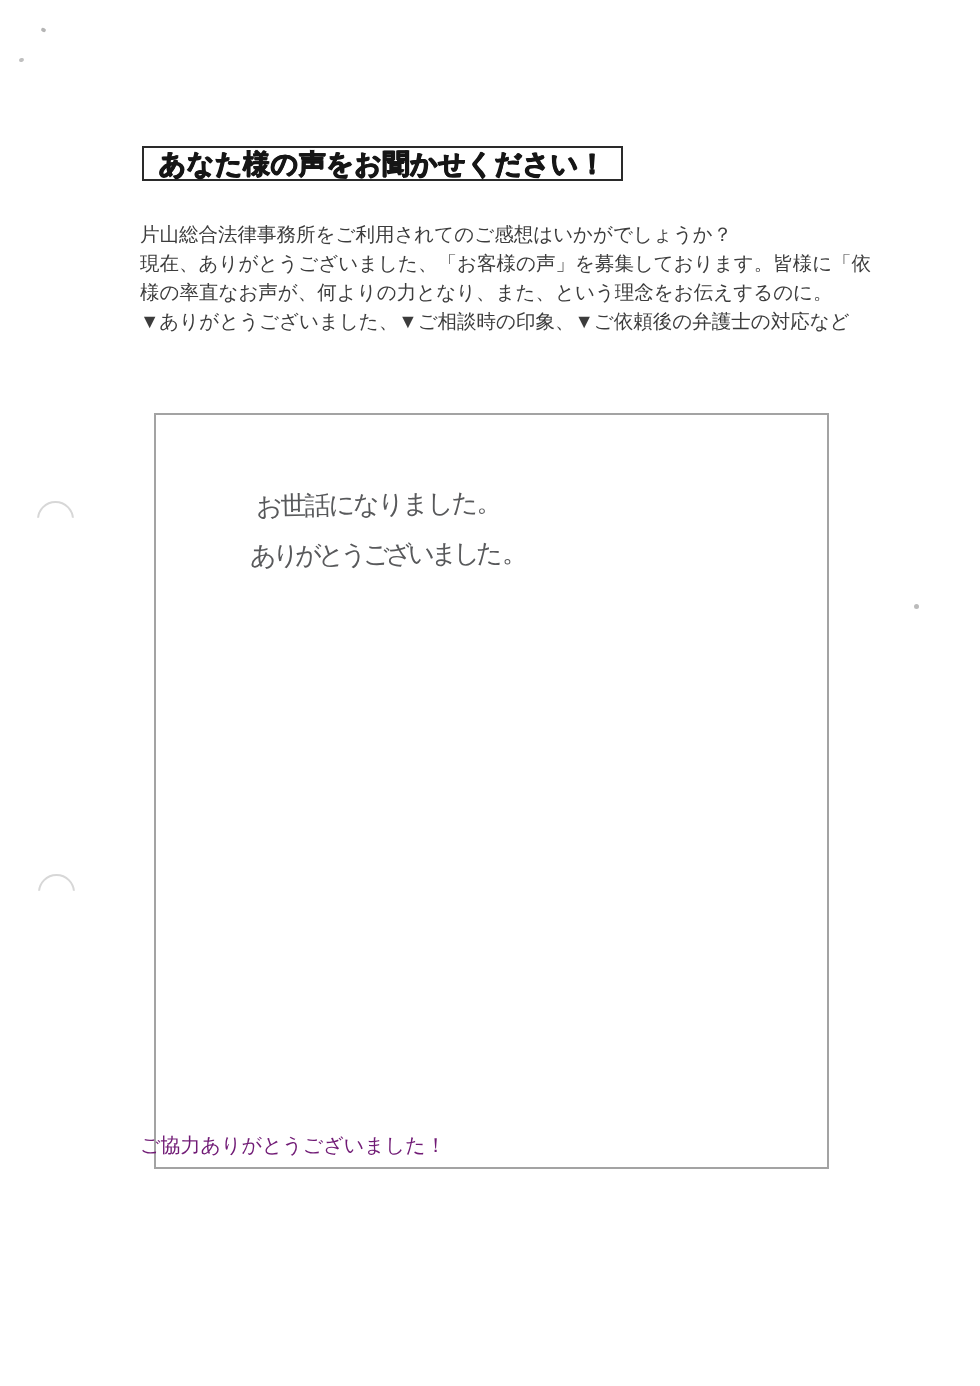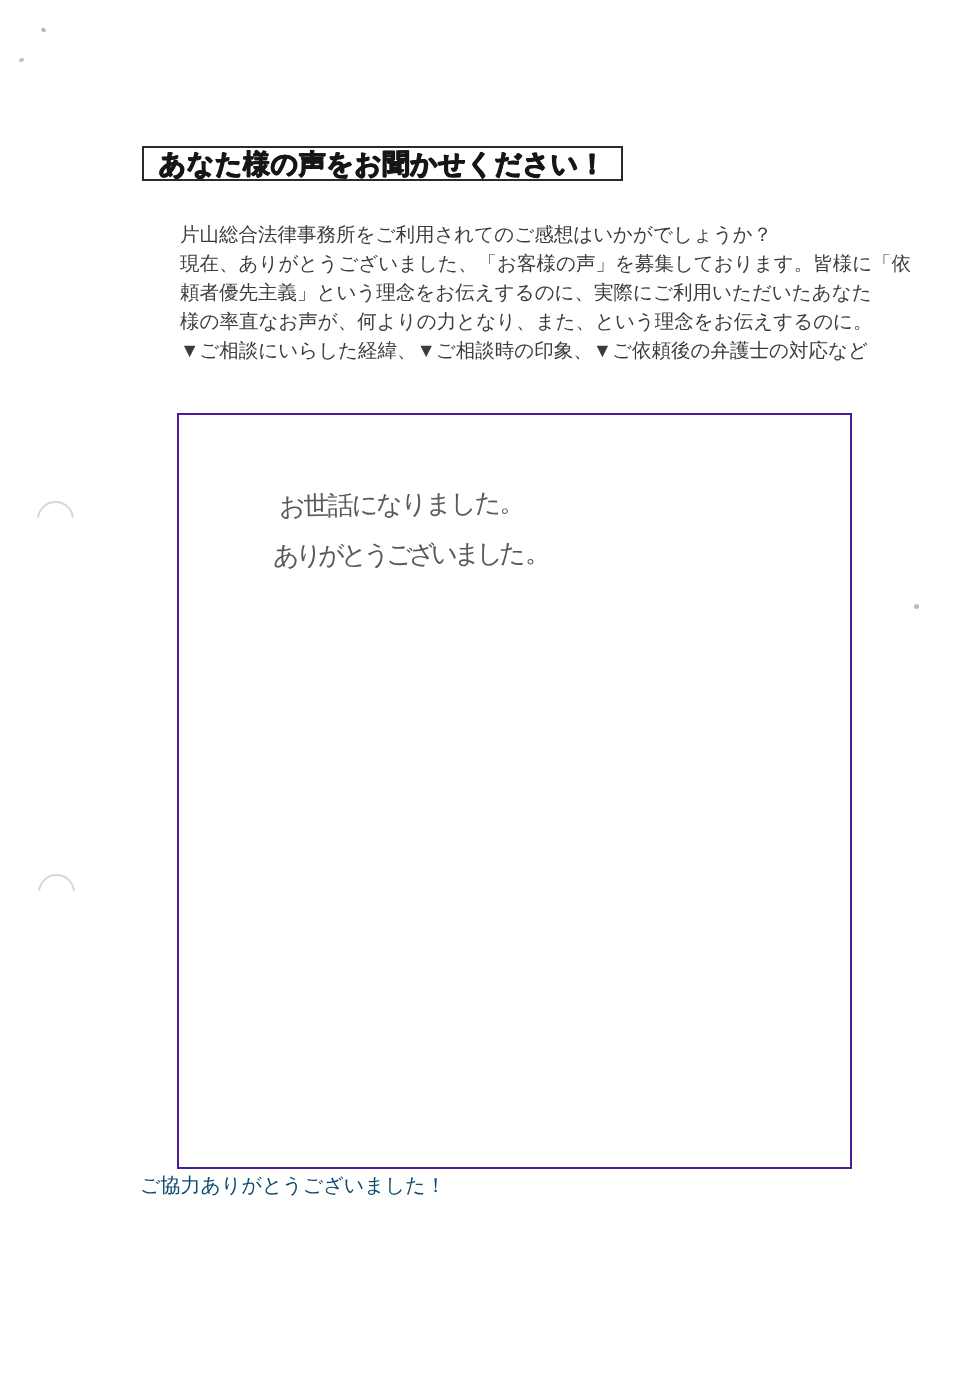--- a/index.html
+++ b/index.html
@@ -24,45 +24,45 @@
     background: #ffffff;
   }
   .title-text {
     font-size: 27px; font-weight: 900; color: #161616;
     letter-spacing: 0.5px; white-space: nowrap;
     text-shadow: 0.7px 0 #161616, -0.7px 0 #161616, 0 0.5px #161616;
     transform: scaleY(1.02);
   }
 
   
-  .intro { position: absolute; left: 140px; top: 220px; width: 730px; margin-left: 40px; }
+  .intro { position: absolute; left: 140px; top: 220px; width: 730px; }
   .intro .line {
     font-size: 19.5px; line-height: 29px; color: #3c3c3c;
     white-space: nowrap; letter-spacing: 0;
   }
 
   
   .comment-box {
-    position: absolute; left: 177px; top: 413px;
+    position: absolute; left: 154px; top: 413px;
     width: 671px; height: 752px;
-    border: 2px solid #4c1d95;
+    border: 2px solid #a3a3a3;
     background: #ffffff;
   }
   .hw {
     position: absolute; color: #58595b;
     font-size: 26px; letter-spacing: -2px; white-space: nowrap;
     font-weight: 400;
   }
   .hw1 { left: 100px; top: 72px; transform: rotate(-1deg); }
   .hw2 { left: 94px; top: 122px; transform: rotate(-0.6deg); letter-spacing: -4px; }
 
   
   .footer-text {
-    position: absolute; left: 140px; top: 1172px;
-    font-size: 20px; color: #0c4a6e; white-space: nowrap;
+    position: absolute; left: 140px; top: 1132px;
+    font-size: 20px; color: #701a75; white-space: nowrap;
   }
 
   
   .punch {
     position: absolute; width: 33px; height: 33px;
     border: 2.5px solid #d7d7d7; border-radius: 50%;
     clip-path: inset(0 0 55% 0);
     background: transparent;
   }
   .punch1 { left: 37px; top: 501px; }
@@ -86,23 +86,22 @@
   <div class="punch punch1"></div>
   <div class="punch punch2"></div>
 
   <div class="title-box">
     <span class="title-text">あなた様の声をお聞かせください！</span>
   </div>
 
   <div class="intro">
     <div class="line">片山総合法律事務所をご利用されてのご感想はいかがでしょうか？</div>
     <div class="line">現在、ありがとうございました、「お客様の声」を募集しております。皆様に「依</div>
-    <div class="line">頼者優先主義」という理念をお伝えするのに、実際にご利用いただいたあなた</div>
     <div class="line">様の率直なお声が、何よりの力となり、また、という理念をお伝えするのに。</div>
-    <div class="line">▼ご相談にいらした経緯、▼ご相談時の印象、▼ご依頼後の弁護士の対応など</div>
+    <div class="line">▼ありがとうございました、▼ご相談時の印象、▼ご依頼後の弁護士の対応など</div>
   </div>
 
   <div class="comment-box">
     <div class="hw hw1">お世話になりました。</div>
     <div class="hw hw2">ありがとうございました 。</div>
   </div>
 
   <div class="footer-text">ご協力ありがとうございました！</div>
 
 </div>

